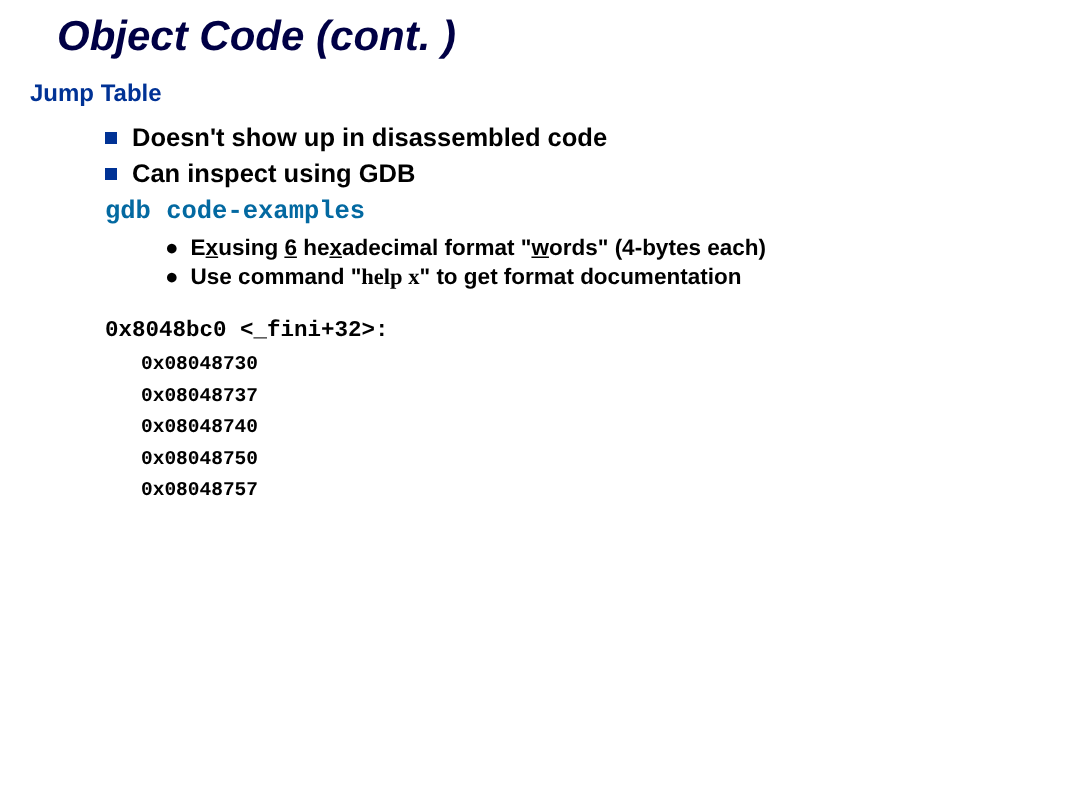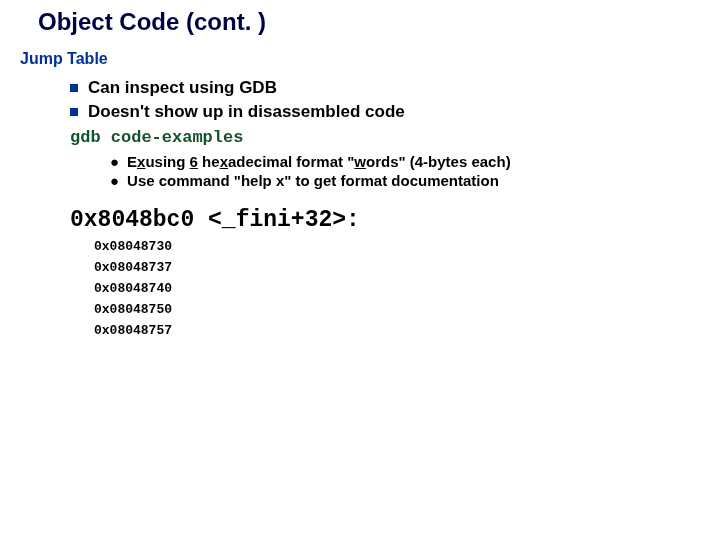--- a/index.html
+++ b/index.html
@@ -9,24 +9,25 @@
     height: 540px;
     background: #ffffff;
     font-family: Arial, Helvetica, sans-serif;
     color: #000000;
   }
   .slide {
     padding: 8px 20px 0 20px;
     box-sizing: border-box;
   }
   .title {
-    font-size: 24px;
+    font-size: 28px;
     font-weight: bold;
     color: #000045;
     margin: 0 0 14px 18px;
+    font-style: italic;
   }
   .section {
     font-size: 16px;
     font-weight: bold;
     color: #003295;
     margin: 0 0 10px 0;
   }
   .lvl1 {
     margin-left: 50px;
   }
@@ -44,21 +45,21 @@
   }
   .b-text {
     font-size: 17px;
     font-weight: bold;
     color: #000000;
   }
   .code-line {
     font-family: "Courier New", Courier, monospace;
     font-size: 17px;
     font-weight: bold;
-    color: #14532d;
+    color: #0369a1;
     margin-left: 50px;
     margin-top: 6px;
     margin-bottom: 6px;
   }
   .lvl2 {
     margin-left: 90px;
   }
   .dot-row {
     display: flex;
     align-items: baseline;
@@ -70,29 +71,29 @@
     margin-right: 8px;
     line-height: 1;
   }
   .s-text {
     font-size: 15px;
     font-weight: bold;
     color: #000000;
   }
   .u { text-decoration: underline; }
   .mono {
-    font-family: Liberation Sans, sans-serif;
+    font-family: Liberation Serif, serif;
   }
   .dump {
     margin-left: 50px;
     margin-top: 18px;
   }
   .dump-head {
     font-family: "Courier New", Courier, monospace;
-    font-size: 23px;
+    font-size: 15px;
     font-weight: bold;
     margin-bottom: 6px;
   }
   .dump-val {
     font-family: "Courier New", Courier, monospace;
     font-size: 13px;
     font-weight: bold;
     margin-left: 24px;
     margin-bottom: 6px;
   }
@@ -102,25 +103,25 @@
 
 <div class="slide">
 
   <div class="title">Object Code (cont. )</div>
 
   <div class="section">Jump Table</div>
 
   <div class="lvl1">
     <div class="bullet-row">
       <div class="sq"></div>
-      <div class="b-text">Can inspect using GDB</div>
+      <div class="b-text">Doesn't show up in disassembled code</div>
     </div>
     <div class="bullet-row">
       <div class="sq"></div>
-      <div class="b-text">Doesn't show up in disassembled code</div>
+      <div class="b-text">Can inspect using GDB</div>
     </div>
   </div>
 
   <div class="code-line">gdb code-examples</div>
 
   <div class="lvl2">
     <div class="dot-row">
       <div class="dot">●</div>
       <div class="s-text">
         <span>E</span><span class="u">x</span><span>using </span><span class="u">6</span><span> he</span><span class="u">x</span><span>adecimal format "</span><span class="u">w</span><span>ords" (4-bytes each)</span>

